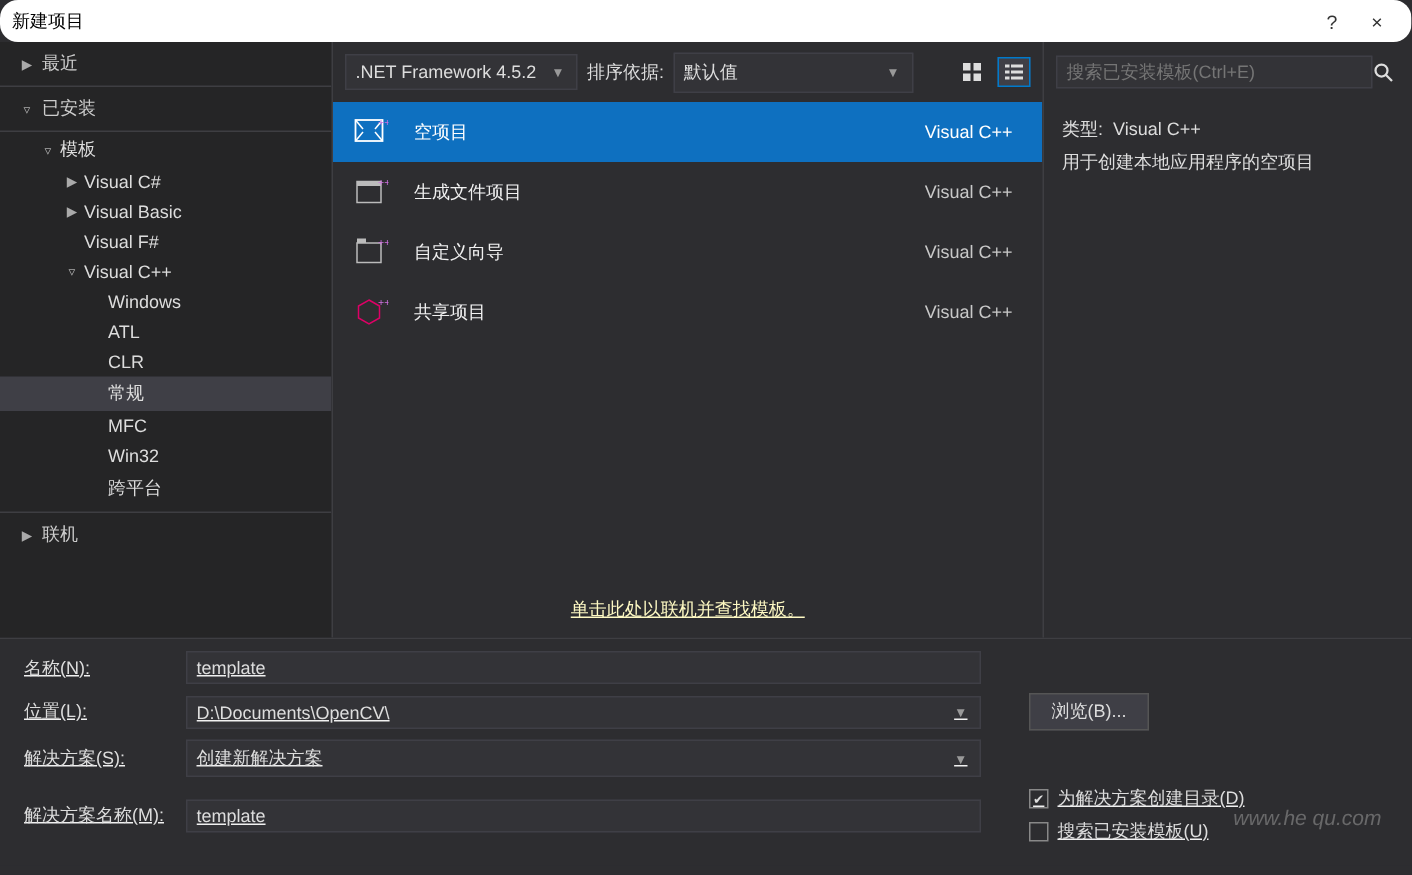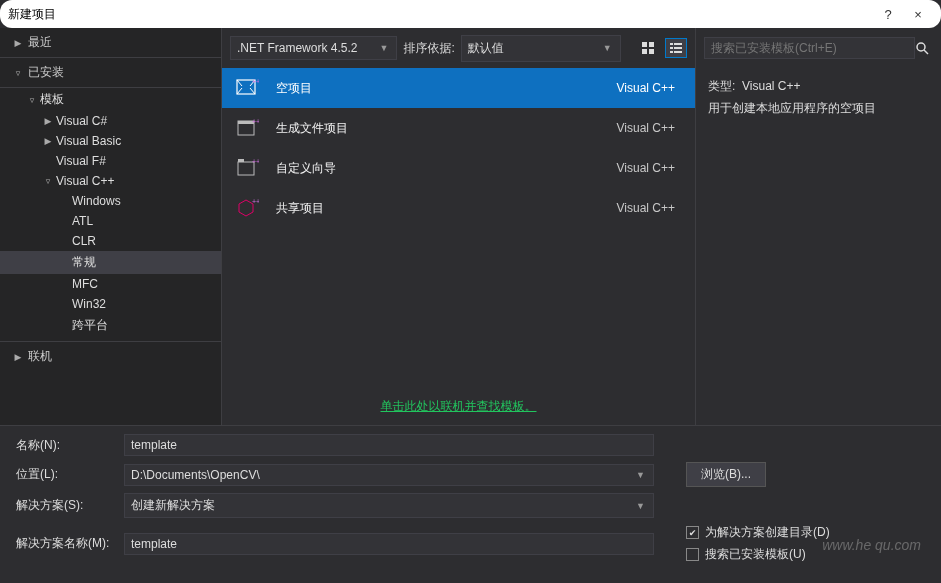--- a/index.html
+++ b/index.html
@@ -12,41 +12,41 @@
 .sidebar .section { padding: 6px 12px; color: #ccc; cursor: pointer; display: flex; align-items: center; gap: 4px; }
 .sidebar .section.top { border-bottom: 1px solid #3e3e42; }
 .tree-item { padding: 3px 6px 3px 0; cursor: pointer; display: flex; align-items: center; gap: 2px; color: #ddd; }
 .tree-item.selected { background: #3f3f46; }
 .tree-item .indent1 { width: 24px; }
 .tree-item .indent2 { width: 40px; }
 .tree-item .indent3 { width: 56px; }
 .arrow { width: 12px; text-align: center; color: #aaa; font-size: 9px; }
 .center { flex: 1; background: #2d2d30; display: flex; flex-direction: column; }
 .toolbar { height: 40px; display: flex; align-items: center; padding: 0 8px; gap: 6px; }
-.combo { background: #333337; border: 1px solid #3f3f46; padding: 4px 6px; color: #ddd; display: flex; align-items: center; gap: 20px; font-size: 12px; }
+.combo { background: #333337; border: 1px solid #3f3f46; padding: 4px 6px; color: #ddd; display: flex; align-items: center; gap: 8px; font-size: 12px; }
 .toolbar .label { color: #ddd; }
 .view-btn { width: 22px; height: 20px; border: 1px solid transparent; display: flex; align-items: center; justify-content: center; font-size: 12px; cursor: pointer; color: #ddd; }
 .view-btn.active { background: #3f3f46; border-color: #007acc; }
 .templates { flex: 1; overflow: auto; }
 .tpl-row { height: 40px; display: flex; align-items: center; padding: 0 12px; gap: 16px; cursor: pointer; }
 .tpl-row.selected { background: #0e70c0; color: #fff; }
 .tpl-icon { width: 26px; height: 24px; display: flex; align-items: center; justify-content: center; }
 .tpl-name { flex: 1; }
 .tpl-lang { color: #c8c8c8; margin-right: 8px; }
 .tpl-row.selected .tpl-lang { color: #fff; }
 .online-link { text-align: center; padding: 10px; }
-.online-link a { color: #22c55e; text-decoration: underline; cursor: pointer; }
+.online-link a { color: #fef9c3; text-decoration: underline; cursor: pointer; }
 .rightpanel { width: 246px; background: #2d2d30; border-left: 1px solid #3e3e42; }
 .search-wrap { height: 40px; display: flex; align-items: center; padding: 0 8px; }
 .search-box { flex: 1; background: #333337; border: 1px solid #3f3f46; padding: 3px 6px; color: #999; display: flex; align-items: center; }
 .search-box input { flex: 1; background: transparent; border: none; outline: none; color: #ddd; font-size: 12px; }
 .search-icon { width: 18px; text-align: center; color: #ddd; cursor: pointer; }
 .detail { padding: 8px 12px; color: #ddd; line-height: 1.8; }
 .bottom { border-top: 1px solid #3e3e42; padding: 8px 16px; background: #2d2d30; }
-.form-row { display: flex; align-items: center; margin-bottom: 6px; gap: 8px; }
+.form-row { display: flex; align-items: center; margin-bottom: 6px; gap: 8px; text-decoration: underline; }
 .form-row .lbl { width: 100px; color: #ddd; }
 .form-row .input-wrap { flex: 1; display: flex; gap: 6px; align-items: center; max-width: 530px; }
 .text-input { flex: 1; background: #333337; border: 1px solid #3f3f46; padding: 3px 6px; color: #ddd; display: flex; align-items: center; }
 .text-input input { flex: 1; background: transparent; border: none; outline: none; color: #ddd; font-size: 12px; }
 .drop-arrow { color: #999; font-size: 9px; padding: 0 2px; }
 .form-row .right-extra { margin-left: 24px; }
 .btn2 { background: #3f3f46; border: 1px solid #555; padding: 3px 14px; color: #ddd; cursor: pointer; font-size: 12px; }
 .checks { display: flex; flex-direction: column; gap: 5px; }
 .check { display: flex; align-items: center; gap: 6px; color: #ddd; cursor: pointer; }
 .checkbox { width: 13px; height: 13px; border: 1px solid #888; display: flex; align-items: center; justify-content: center; font-size: 10px; background: #2d2d30; }

